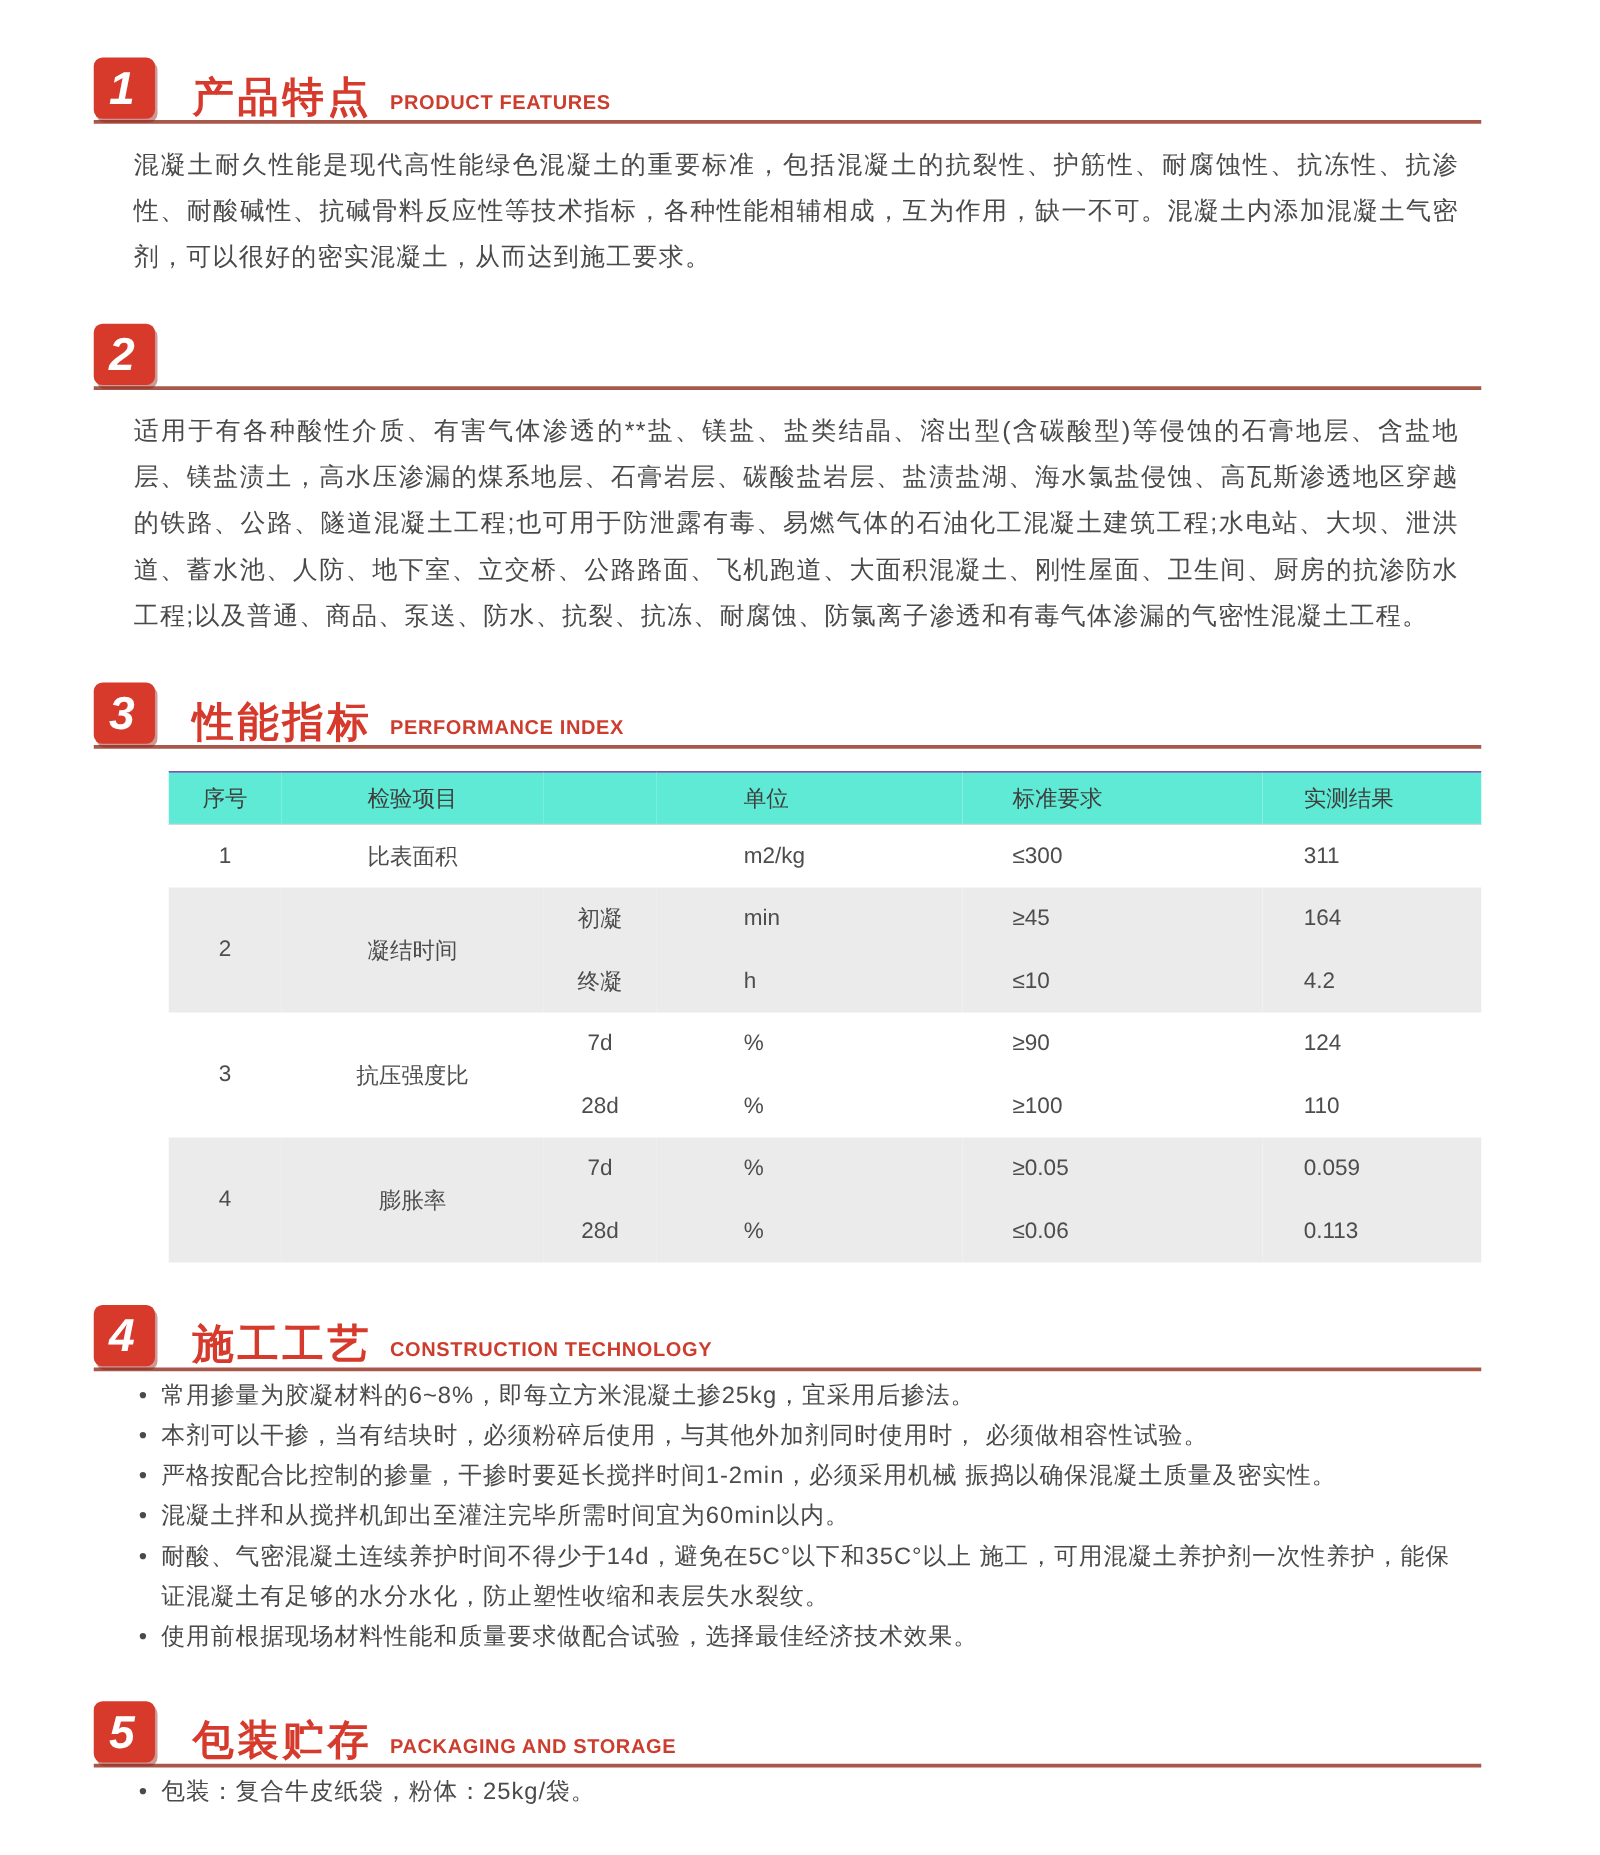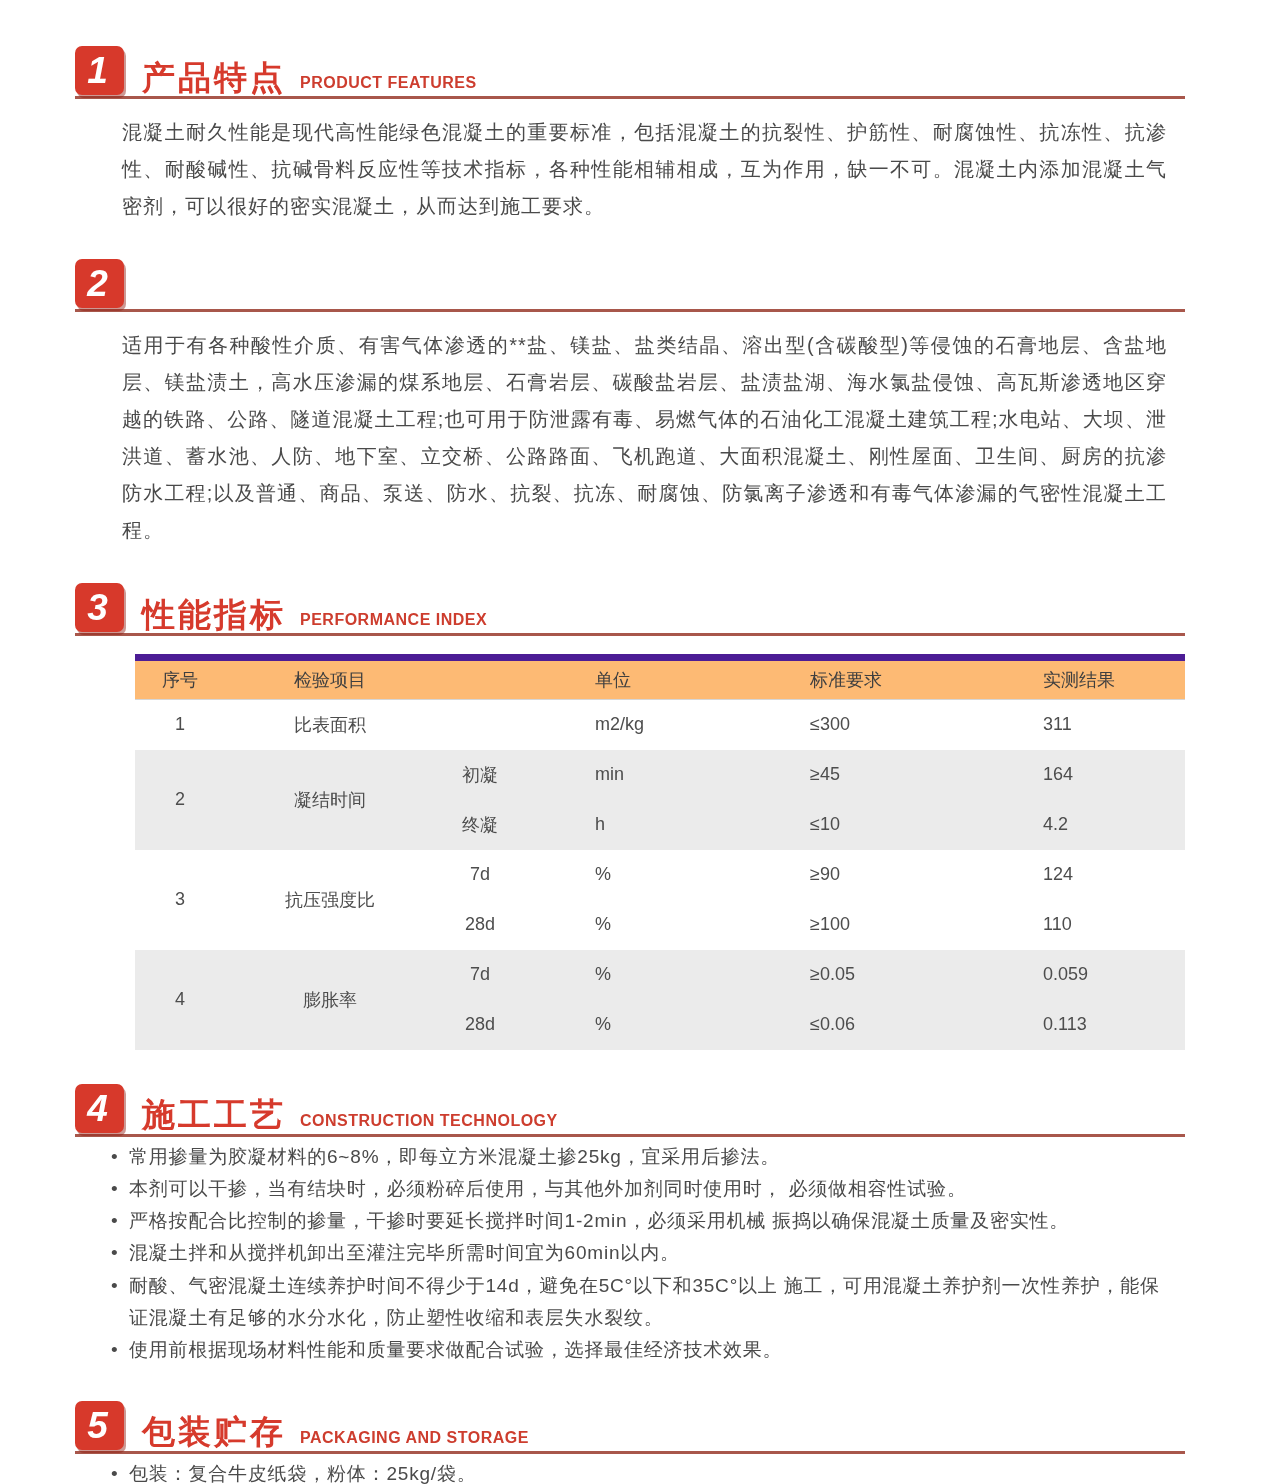--- a/index.html
+++ b/index.html
@@ -40,41 +40,41 @@
     color: #ffffff;
     font-size: 37px;
     font-weight: bold;
     font-style: italic;
     line-height: 1;
     transform: translateX(-2px);
   }
   .sec-titles {
     display: flex;
     align-items: flex-end;
-    margin-left: 18px;
+    margin-left: 30px;
   }
   .sec-titles .zh {
     color: #d63a2c;
     font-size: 33px;
     font-weight: bold;
     letter-spacing: 3px;
     line-height: 1.1;
   }
   .sec-titles .en {
     color: #cd3d2e;
     font-size: 16px;
     font-weight: bold;
     letter-spacing: 0.5px;
     margin-left: 14px;
     padding-bottom: 4px;
   }
 
   
   .para {
-    margin: 15px 18px 0 47px;
+    margin: 15px 18px 0 32px;
     font-size: 20px;
     line-height: 1.85;
     letter-spacing: 1px;
     text-align: justify;
     color: #4a4a4a;
   }
   .bullets {
     list-style: none;
     margin: 4px 10px 0 30px;
   }
@@ -112,22 +112,22 @@
   table.perf col.c1 { width: 90px; }
   table.perf col.c2 { width: 210px; }
   table.perf col.c3 { width: 90px; }
   table.perf col.c4 { width: 245px; }
   table.perf col.c5 { width: 240px; }
   table.perf col.c6 { width: 175px; }
   table.perf thead th {
     font-weight: normal;
     color: #3f3f3f;
     height: 42px;
-    background: #fdba74;
-    border-top: 7px solid #4c1d95;
+    background: #5eead4;
+    border-top: 1px solid #4c1d95;
     border-bottom: 1px solid #d6d6d6;
     text-align: left;
     vertical-align: middle;
   }
   table.perf th.center, table.perf td.center { text-align: center; }
   table.perf th.pad-unit, table.perf td.pad-unit { padding-left: 70px; }
   table.perf th.pad-req,  table.perf td.pad-req  { padding-left: 40px; }
   table.perf th.pad-res,  table.perf td.pad-res  { padding-left: 33px; }
   table.perf tbody td {
     height: 50px;

